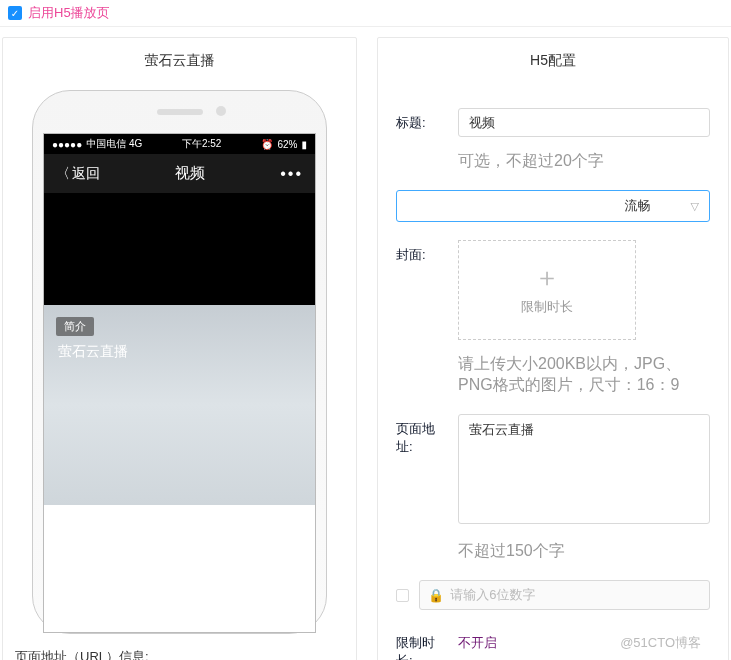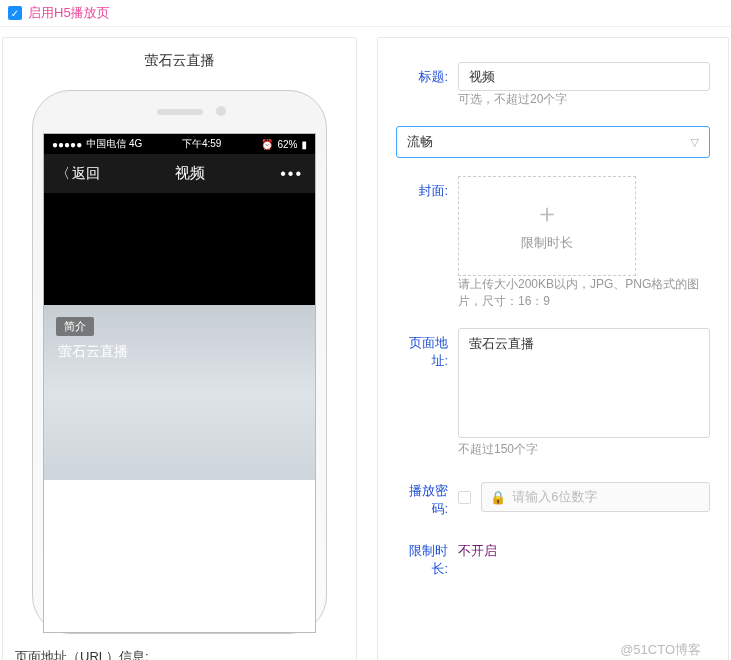--- a/index.html
+++ b/index.html
@@ -16,60 +16,60 @@
 .phone { width: 295px; background: linear-gradient(#f5f5f5,#fafafa); border: 1px solid #ccc; border-radius: 38px; padding: 42px 10px 0; position: relative; }
 .phone::before { content: ""; position: absolute; top: 18px; left: 50%; transform: translateX(-50%); width: 46px; height: 6px; background: #ddd; border-radius: 4px; }
 .phone::after { content: ""; position: absolute; top: 15px; left: calc(50% + 36px); width: 10px; height: 10px; background: #ddd; border-radius: 50%; }
 .screen { background: #fff; border: 1px solid #bbb; overflow: hidden; height: 500px; }
 .statusbar { background: #000; color: #fff; font-size: 10px; display: flex; align-items: center; justify-content: space-between; padding: 3px 8px; }
 .statusbar .left, .statusbar .right { display: flex; align-items: center; gap: 4px; }
 .navbar { background: #1a1a1a; color: #fff; display: flex; align-items: center; justify-content: space-between; padding: 10px 12px; font-size: 15px; }
 .navbar .back { display: flex; align-items: center; gap: 2px; font-size: 14px; }
 .navbar .more { letter-spacing: 2px; font-size: 16px; }
 .video-area { background: #000; height: 112px; }
-.content-area { background: linear-gradient(180deg,#c6cdd3 0%,#dde3e7 50%,#cfd6db 100%); height: 175px; position: relative; }
+.content-area { background: linear-gradient(180deg,#c6cdd3 0%,#dde3e7 50%,#cfd6db 100%); height: 200px; position: relative; }
 .intro-tag { position: absolute; top: 12px; left: 12px; background: rgba(80,80,80,0.7); color: #fff; font-size: 11px; padding: 2px 8px; border-radius: 2px; }
 .intro-text { position: absolute; top: 38px; left: 14px; color: #fff; font-size: 14px; }
 .url-label { padding: 14px 12px 4px; font-size: 13px; color: #333; }
 .form { padding: 24px 18px 0; }
 .form-row { display: flex; margin-bottom: 18px; }
-.form-label { width: 62px; text-align: right; padding-right: 10px; padding-top: 6px; color: #1d4ed8; font-size: 13px; }
+.form-label { width: 62px; text-align: left; padding-right: 10px; padding-top: 6px; color: #0f172a; font-size: 13px; }
 .form-field { flex: 1; }
 .input, .select, .textarea { width: 100%; border: 1px solid #d9d9d9; border-radius: 3px; padding: 6px 10px; font-size: 13px; font-family: inherit; color: #333; }
-.select { display: flex; justify-content: space-between; align-items: center; border-color: #40a9ff; color: #333; gap: 40px; }
+.select { display: flex; justify-content: flex-end; align-items: center; border-color: #40a9ff; color: #333; gap: 40px; }
 .select .chev { color: #aaa; font-size: 11px; }
-.hint { color: #999; font-size: 12px; margin-top: 0; }
+.hint { color: #999; font-size: 16px; margin-top: 14px; }
 .upload-box { width: 178px; height: 100px; border: 1px dashed #ccc; display: flex; flex-direction: column; align-items: center; justify-content: center; color: #999; cursor: pointer; }
 .upload-box .plus { font-size: 26px; font-weight: 200; color: #bbb; line-height: 1; margin-bottom: 8px; }
 .textarea { height: 110px; resize: none; }
 .pw-row .form-field { display: flex; align-items: center; gap: 10px; }
 .pw-checkbox { width: 13px; height: 13px; border: 1px solid #d9d9d9; border-radius: 2px; }
 .pw-input { flex: 1; border: 1px solid #d9d9d9; border-radius: 3px; padding: 5px 8px; display: flex; align-items: center; gap: 6px; color: #bbb; background: #fafafa; }
-.watermark { position: fixed; bottom: 1px; right: 30px; color: #bbb; font-size: 13px; }
+.watermark { position: fixed; bottom: 8px; right: 30px; color: #bbb; font-size: 13px; }
 </style>
 </head>
 <body>
 
 <div class="top-row">
   <span class="checkbox">✓</span>
   <span class="top-label">启用H5播放页</span>
 </div>
 
 <div class="main">
   <div class="panel panel-left">
     <div class="panel-header">萤石云直播</div>
     <div class="phone-wrap">
       <div class="phone">
         <div class="screen">
           <div class="statusbar">
             <div class="left">
               <span>●●●●●</span>
               <span>中国电信  4G</span>
             </div>
-            <span>下午4:59</span>
+            <span>下午2:52</span>
             <div class="right">
               <span>⏰</span>
               <span>62%</span>
               <span>▮</span>
             </div>
           </div>
           <div class="navbar">
             <div class="back">
               <span>〈</span>
               <span>返回</span>
@@ -83,20 +83,21 @@
             <div class="intro-text">萤石云直播</div>
           </div>
         </div>
       </div>
     </div>
     <div class="url-label">页面地址（URL）信息:</div>
 
   </div>
 
   <div class="panel panel-right">
+    <div class="panel-header">H5配置</div>
     <div class="form">
       <div class="form-row">
         <div class="form-label">标题:</div>
         <div class="form-field">
           <input class="input" value="视频" style="">
           <div class="hint">可选，不超过20个字</div>
         </div>
       </div>
       <div class="form-row">
         <div class="form-field">
@@ -117,21 +118,20 @@
         </div>
       </div>
       <div class="form-row">
         <div class="form-label">页面地址:</div>
         <div class="form-field">
           <textarea class="textarea" style="">萤石云直播</textarea>
           <div class="hint">不超过150个字</div>
         </div>
       </div>
       <div class="form-row pw-row">
-        <div class="form-label">播放密码:</div>
         <div class="form-field">
           <div class="pw-checkbox"></div>
           <div class="pw-input">
             <span>🔒</span>
             <span>请输入6位数字</span>
           </div>
         </div>
       </div>
       <div class="form-row">
         <div class="form-label">限制时长:</div>

